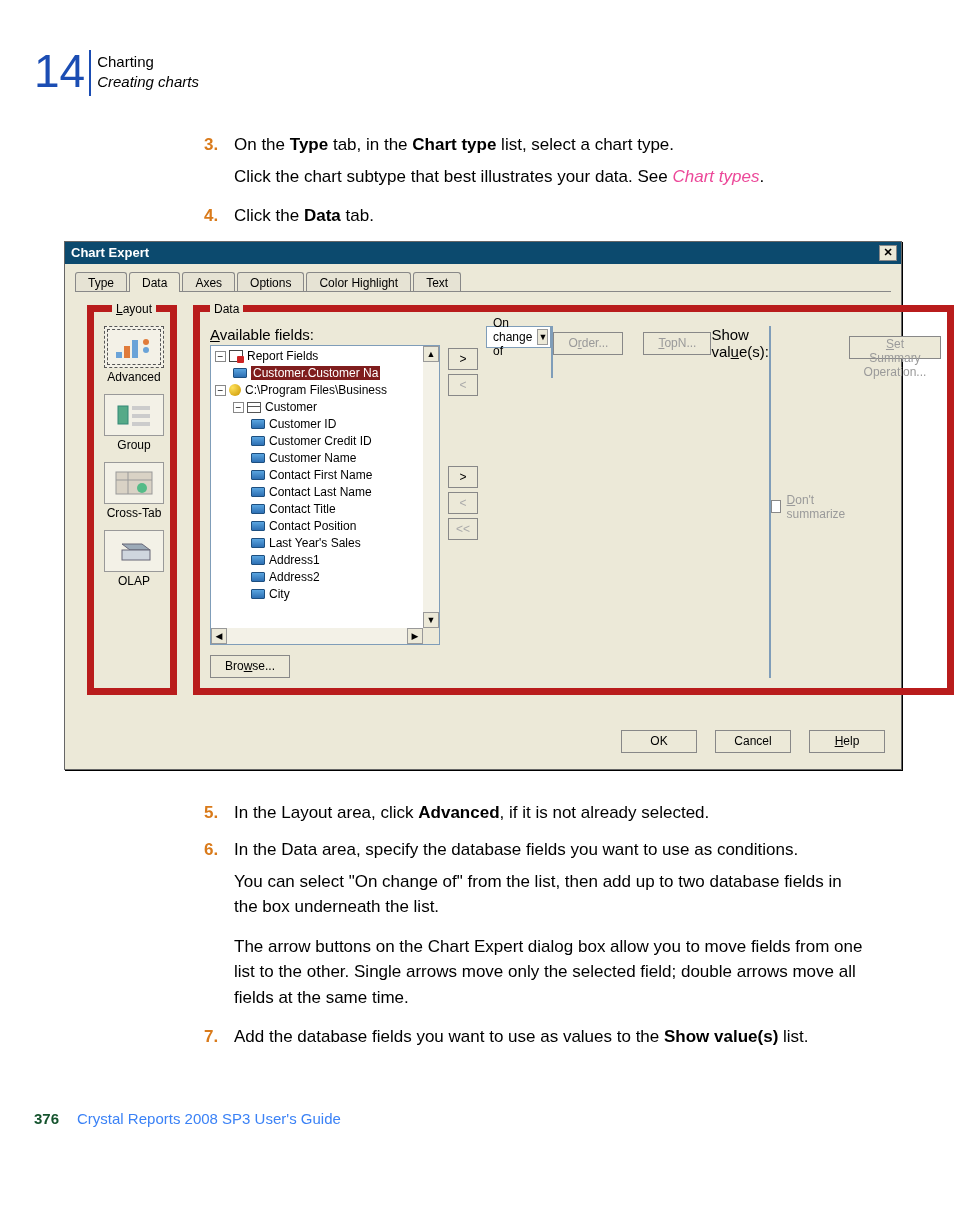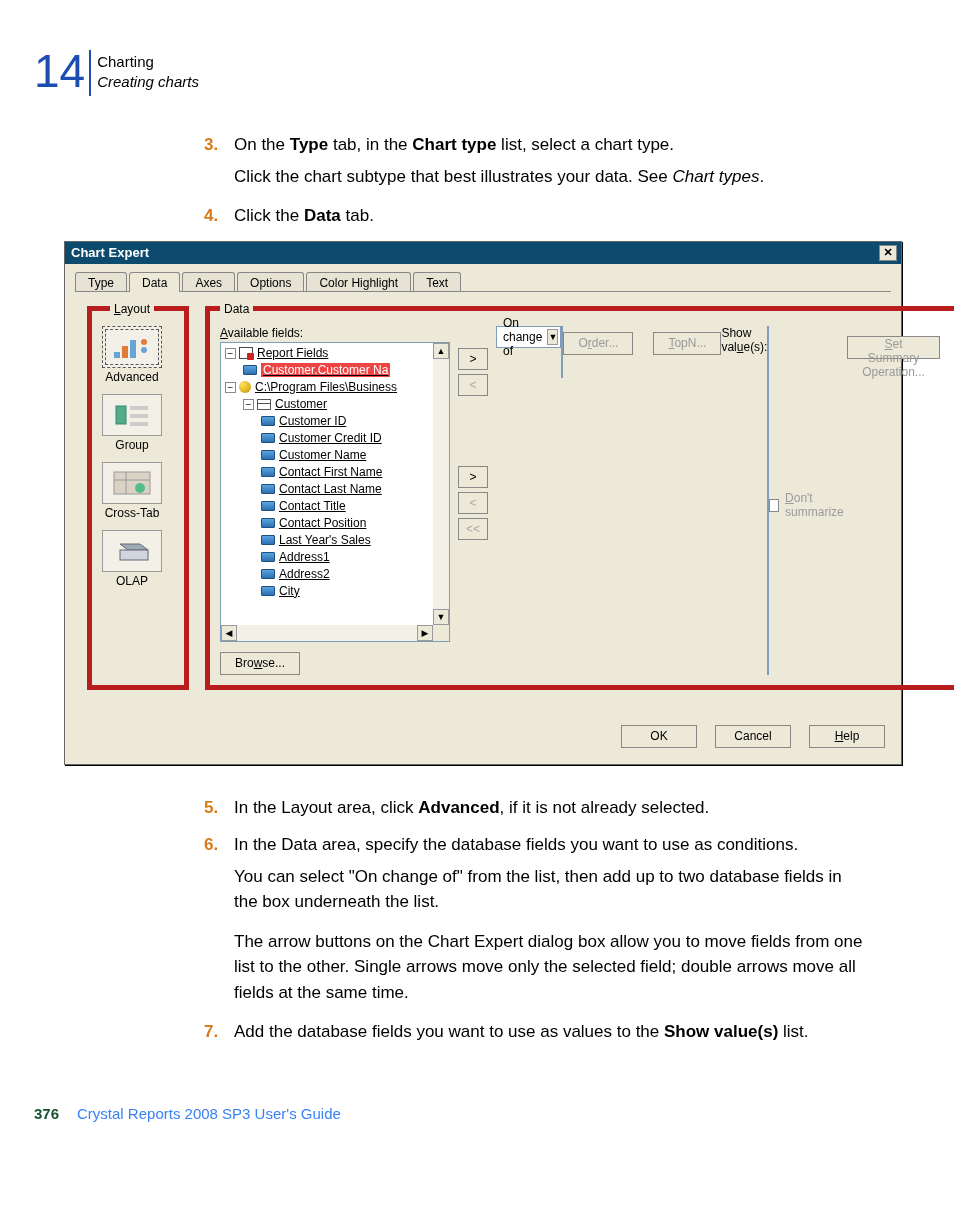--- a/index.html
+++ b/index.html
@@ -15,56 +15,56 @@
   .chapter-num { font-size: 46px; color: #1b4db3; font-weight: 400; line-height: 1; }
   .chapter-divider { width: 2px; background: #1b4db3; height: 46px; margin: 2px 6px 0 4px; }
   .chapter-txt { font-size: 15px; line-height: 1.3; padding-top: 4px; }
   .chapter-txt .line2 { font-style: italic; }
 
   .content { margin-left: 170px; font-size: 17px; line-height: 1.5; }
   ol.steps { list-style: none; padding: 0; margin: 0; }
   ol.steps > li { position: relative; padding-left: 30px; margin-bottom: 12px; }
   ol.steps > li > .num { position: absolute; left: 0; color: #d97a1a; font-weight: bold; }
   .content p { margin: 6px 0 14px 0; }
-  .link { color: #000000; font-style: italic; cursor: pointer; }
+  .link { color: #ec4899; font-style: italic; cursor: pointer; }
   .bold { font-weight: bold; }
 
   
   .dialog-wrap { margin: 10px 0 30px 30px; }
   .dialog { width: 838px; background: #ece9d8; border: 1px solid #666; box-shadow: 1px 1px 0 #000; font-family: Tahoma, sans-serif; font-size: 12px; }
   .titlebar { background: #0c4a6e; color: #fff; display: flex; align-items: center; justify-content: space-between; padding: 3px 4px 3px 6px; font-weight: bold; font-size: 13px; }
   .titlebar .closebtn { width: 18px; height: 16px; background: #ece9d8; border: 1px solid #888; display:flex; align-items:center; justify-content:center; color:#000; font-size:11px; line-height:1; cursor:pointer; }
 
   .tabs { display:flex; padding: 8px 10px 0 10px; gap: 2px; position: relative; }
   .tab { padding: 3px 12px 2px 12px; border: 1px solid #888; border-bottom: none; border-radius: 3px 3px 0 0; background: #ece9d8; font-size: 12px; cursor:pointer; }
   .tab.inactive { background: #e6e3d4; }
   .tab.active { position: relative; z-index: 2; background: #ece9d8; }
   .tab-body { border-top: 1px solid #888; margin: 0 10px 10px 10px; padding: 10px; position: relative; top: -1px; }
   .tab-row2 { display: flex; gap: 12px; }
 
-  fieldset.grp { border: 5px solid #b91c1c; padding: 10px 22px 10px 10px; }
+  fieldset.grp { border: 7px solid #b91c1c; padding: 10px 6px 10px 10px; }
   fieldset.grp > legend { font-size: 12px; padding: 0 4px; }
 
   .layout-col { width: 110px; text-align: center; }
   .layout-item { margin-bottom: 10px; cursor:pointer; }
   .layout-icon { width: 60px; height: 42px; margin: 0 auto 2px auto; background: #f3f1e7; border: 1px solid #999; display:flex; align-items:center; justify-content:center; }
   .layout-icon.selected { border: 1px dashed #555; outline: 1px dashed #555; outline-offset: -4px; }
   .layout-label { font-size: 12px; }
 
   .data-col { flex: 1; display: flex; gap: 8px; }
 
   .avail { width: 230px; }
-  .lbl { font-size: 12px; margin-bottom: 2px; display:block; }
+  .lbl { font-size: 15px; margin-bottom: 2px; display:block; }
   .treebox { height: 300px; background: #fff; border: 1px solid #7f9db9; overflow: hidden; position: relative; font-size: 12px; }
-  .tree-inner { padding: 2px 4px; text-decoration: underline; }
+  .tree-inner { padding: 2px 4px; }
   .tn { white-space: nowrap; line-height: 17px; }
   .tn .exp { display:inline-block; width:11px; height:11px; border:1px solid #888; text-align:center; line-height:9px; font-size:10px; margin-right:3px; background:#fff; }
   .indent1 { padding-left: 18px; }
   .indent2 { padding-left: 36px; }
-  .sel { background: #ef4444; color: #fff; padding: 0 2px; }
+  .sel { background: #7f1d1d; color: #fff; padding: 0 2px; }
   .fld-ic { display:inline-block; width:14px; height:10px; background:linear-gradient(#5aa5e0,#2d6fb3); border:1px solid #1d4f80; margin-right:4px; vertical-align:middle; border-radius:1px; }
   .db-ic { display:inline-block; width:12px; height:12px; border-radius:50%; background:radial-gradient(circle at 30% 30%, #ffe159, #c99400); margin-right:4px; vertical-align:middle; }
   .tbl-ic { display:inline-block; width:14px; height:11px; background:#fff; border:1px solid #555; margin-right:4px; vertical-align:middle; position:relative; }
   .tbl-ic::before{content:"";position:absolute;left:0;right:0;top:3px;height:1px;background:#555;}
   .rf-ic { display:inline-block; width:14px; height:12px; background:#fff; border:1px solid #444; margin-right:4px; vertical-align:middle; position:relative;}
   .rf-ic::after{content:"";position:absolute;right:-2px;bottom:-2px;width:7px;height:7px;background:#c22; border-radius:1px;}
   .tree-scroll-up,.tree-scroll-down,.tree-scroll-left,.tree-scroll-right{ position:absolute; background:#ece9d8; border:1px solid #999; width:16px; height:16px; display:flex; align-items:center; justify-content:center; font-size:9px; cursor:pointer;}
   .tree-scroll-up{top:0;right:0;}
   .tree-scroll-down{bottom:16px;right:0;}
   .tree-scroll-left{bottom:0;left:0;}

